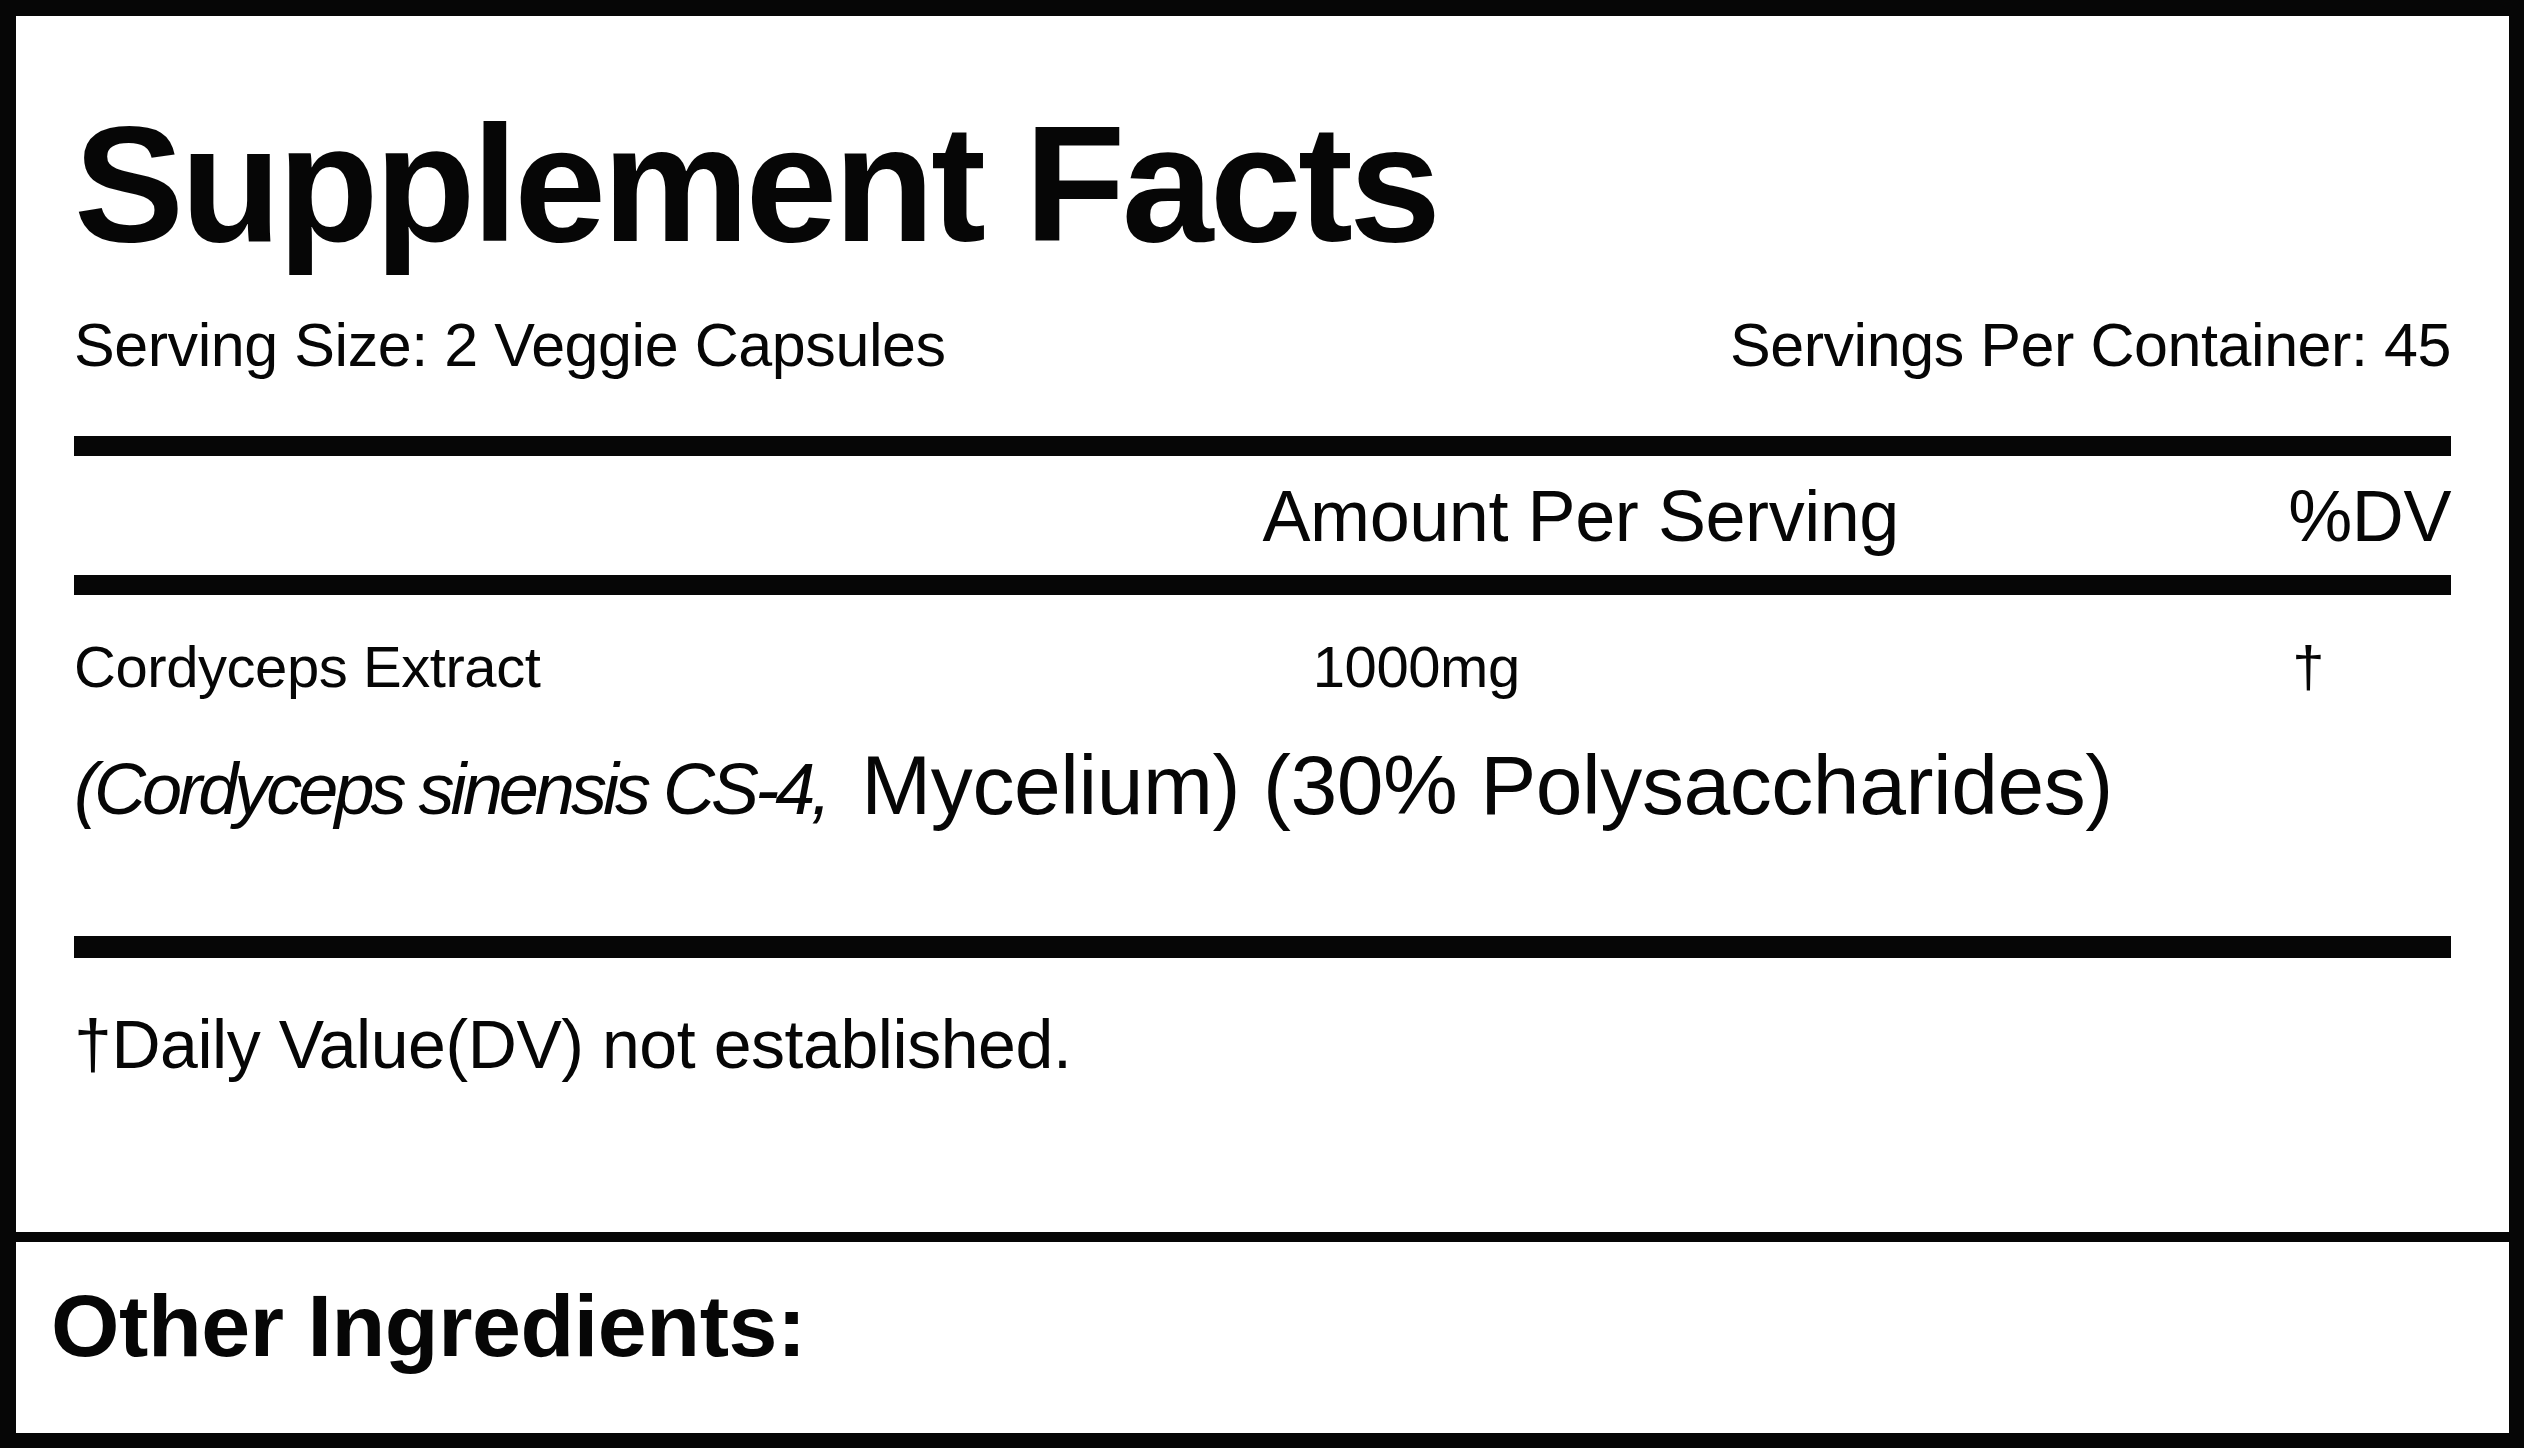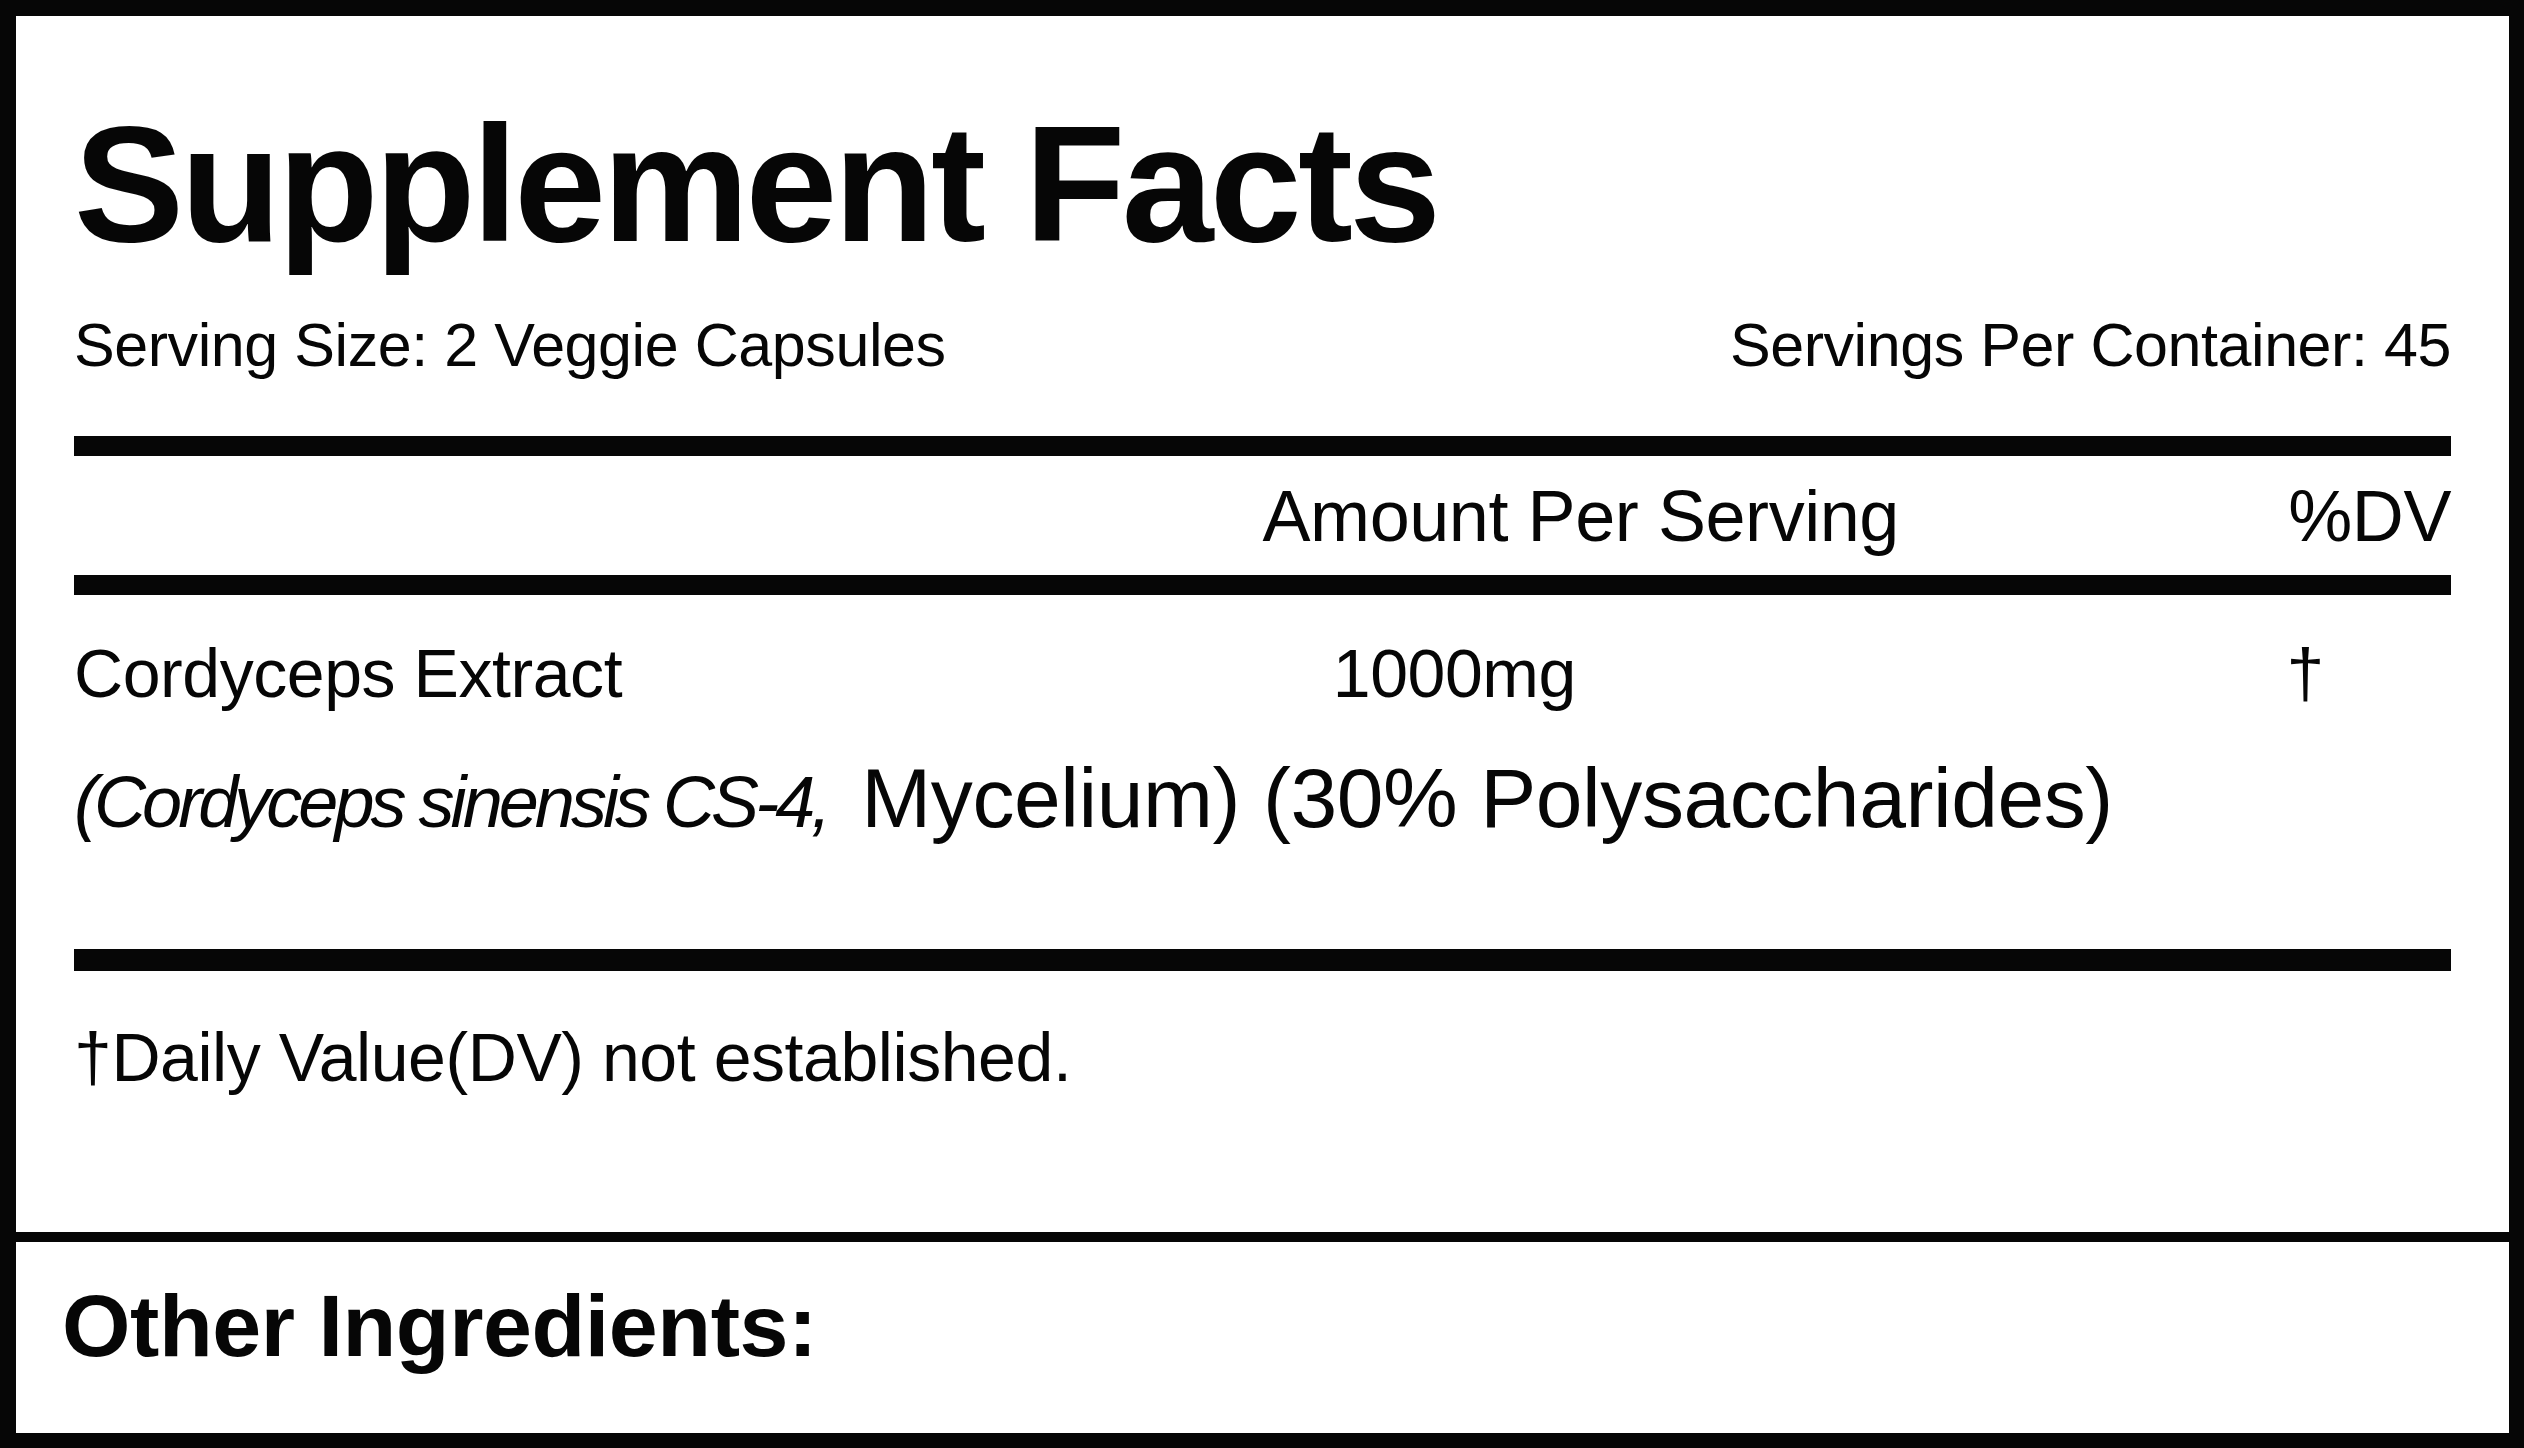--- a/index.html
+++ b/index.html
@@ -58,21 +58,21 @@
     font-size: 72px;
     line-height: 1.25;
     white-space: nowrap;
   }
   .hdr-amount { margin-left: 50%; }
   .hdr-dv { margin-left: auto; }
   .ing-row {
     margin-top: 34px;
     display: flex;
     align-items: center;
-    font-size: 68px;
+    font-size: 58px;
     line-height: 1.3;
     white-space: nowrap;
   }
   .ing-amt { margin: 0 auto; }
   .ing-dv { margin-right: 127px; }
   .ing-detail {
     margin-top: 27px;
     display: flex;
     align-items: baseline;
     gap: 34px;
@@ -87,21 +87,21 @@
   }
   .footnote {
     margin-top: 42px;
     font-size: 68px;
     line-height: 1.3;
     white-space: nowrap;
   }
   .bottom {
     flex: 0 0 auto;
     border-top: 10px solid var(--ink);
-    padding: 27px 46px 50px;
+    padding: 27px 35px 50px;
     display: flex;
     align-items: baseline;
     gap: 50px;
     font-size: 88px;
     line-height: 1.3;
     white-space: nowrap;
   }
   .oi-label { font-weight: 700; }
 </style>
 </head>

